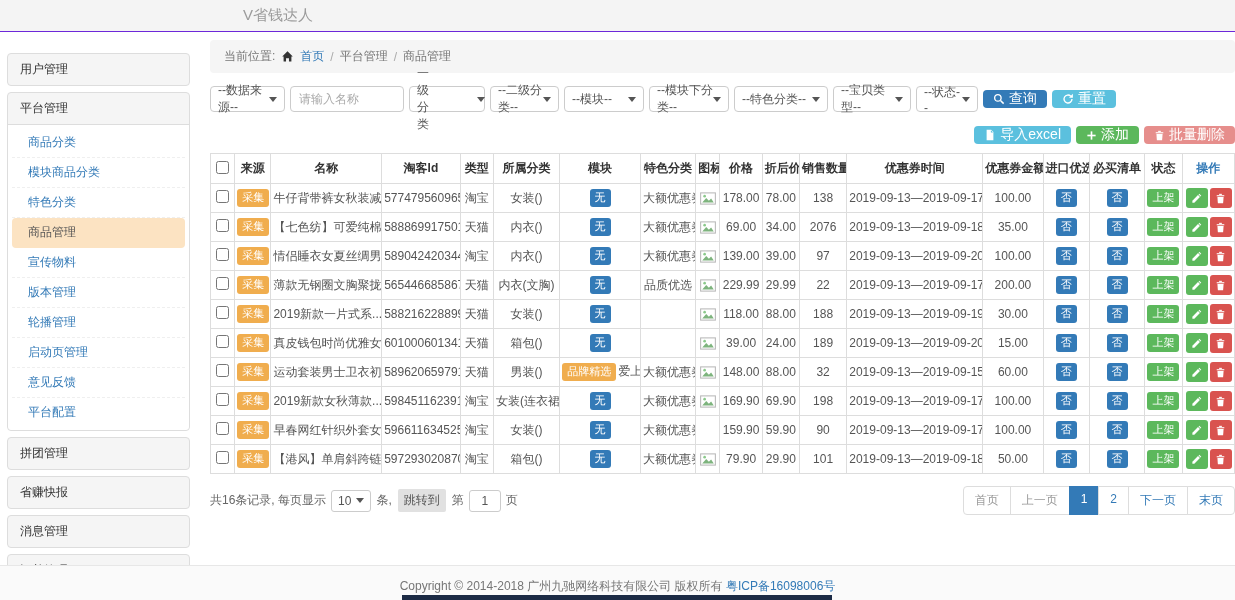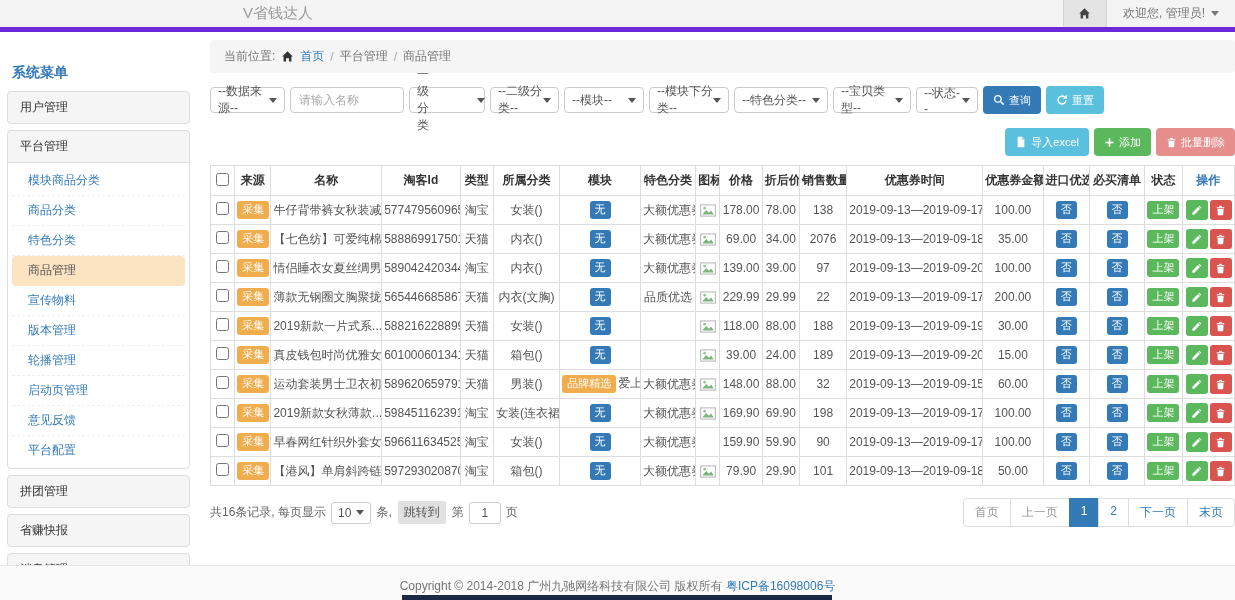--- a/index.html
+++ b/index.html
@@ -1,21 +1,21 @@
 <!DOCTYPE html>
 <html><head>
 <meta charset="utf-8">
 <style>
   * { box-sizing: border-box; margin: 0; padding: 0; }
   html,body { background:#fff; }
   body { font-family:"Liberation Sans","DejaVu Sans",sans-serif; font-size:12px; color:#333; }
   .screen { position:relative; width:1235px; height:600px; overflow:hidden; background:#fff; }
 
   
-  .top-header { height:32px; background:#f4f4f4; border-bottom:5px solid #6d28d9; display:flex; align-items:center; justify-content:space-between; }
+  .top-header { height:32px; background:#f4f4f4; border-bottom:1px solid #6d28d9; display:flex; align-items:center; justify-content:space-between; }
   .app-title { margin-left:243px; color:#9b9b9b; font-size:15px; }
   .header-right { display:flex; align-items:center; height:100%; }
   .home-box { width:44px; height:100%; background:#e4e4e4; border-left:1px solid #d5d5d5; border-right:1px solid #d5d5d5; display:flex; align-items:center; justify-content:center; color:#444; cursor:pointer; }
   .welcome { padding:0 16px; color:#777; display:flex; align-items:center; gap:6px; cursor:pointer; }
 
   
   .sidebar { position:absolute; left:7px; top:53px; width:183px; }
   .sb-title { color:#337ab7; font-weight:bold; font-size:14px; padding:11px 5px 9px; }
   .sb-panel { border:1px solid #ddd; border-radius:4px; background:#f5f5f5; margin-bottom:6px; }
   .sb-head { padding:7px 12px; font-size:12px; color:#333; cursor:pointer; }
@@ -30,21 +30,21 @@
   .breadcrumb { margin-top:8px; background:#f5f5f5; border-radius:4px; padding:8px 14px; color:#777; font-size:12px; display:flex; align-items:center; gap:6px; }
   .bc-home-icon { color:#333; display:inline-flex; }
   .bc-home { color:#337ab7; text-decoration:none; cursor:pointer; }
   .bc-sep { color:#aaa; }
 
   .filter-row { margin-top:13px; display:flex; gap:5px; align-items:center; }
   .f-select { height:26px; border:1px solid #ccc; border-radius:4px; background:#fff; display:flex; align-items:center; justify-content:space-between; padding:0 7px; color:#555; font-size:12px; cursor:pointer; flex-shrink:0; }
   .f-input { height:26px; border:1px solid #ccc; border-radius:4px; padding:0 8px; width:114px; font-size:12px; color:#555; font-family:inherit; }
   .f-input::placeholder { color:#aaa; }
 
-  .btn { height:28px; border:none; border-radius:4px; color:#fff; font-size:11px; display:inline-flex; align-items:center; gap:4px; padding:0 10px; cursor:pointer; font-family:inherit; }
+  .btn { height:18px; border:none; border-radius:4px; color:#fff; font-size:14px; display:inline-flex; align-items:center; gap:4px; padding:0 10px; cursor:pointer; font-family:inherit; }
   .btn .i { display:inline-flex; }
   .btn-primary { background:#337ab7; }
   .btn-info { background:#5bc0de; }
   .btn-success { background:#5cb85c; }
   .btn-danger { background:#d9534f; }
   .btn-dim { opacity:.65; }
 
   .toolbar { margin-top:14px; display:flex; justify-content:flex-end; gap:5px; }
 
   table.grid { margin-top:9px; width:100%; border-collapse:collapse; table-layout:fixed; font-size:12px; }
@@ -84,50 +84,32 @@
   .icp { color:#337ab7; text-decoration:none; cursor:pointer; }
   .bottom-bar { position:absolute; left:402px; bottom:0; width:430px; height:5px; background:#1c2b45; z-index:6; }
 </style>
 </head>
 <body>
 
 <div class="screen">
 
   <div class="top-header">
     <div class="app-title">V省钱达人</div>
-    <div class="header-right">
-      <div class="home-box">
-        <span class="icn" id="hdr-home-icon">
-            <svg viewBox="0 0 16 16" width="13" height="13">
-              <path fill="currentColor" d="M8 1.5 14.5 8h-1.7v6H9.8v-4H6.2v4H3.2V8H1.5Z"></path>
-            </svg>
-          </span>
-      </div>
-      <div class="welcome">
-        <span>欢迎您, 管理员!</span>
-        <span class="icn" id="hdr-caret-icon">
-            <svg viewBox="0 0 10 6" width="8" height="5">
-              <path d="M0 0h10L5 6Z" fill="currentColor"></path>
-            </svg>
-          </span>
-      </div>
-    </div>
   </div>
 
   <div class="sidebar">
-    <div class="sb-title">系统菜单</div>
     <div id="sb-groups">
         <div class="sb-panel">
           <div class="sb-head">用户管理</div>
         </div>
         <div class="sb-panel open">
           <div class="sb-head">平台管理</div>
           <div class="sb-list">
+            <a class="sb-child">商品分类</a>
             <a class="sb-child">模块商品分类</a>
-            <a class="sb-child">商品分类</a>
             <a class="sb-child">特色分类</a>
             <a class="sb-child active">商品管理</a>
             <a class="sb-child">宣传物料</a>
             <a class="sb-child">版本管理</a>
             <a class="sb-child">轮播管理</a>
             <a class="sb-child">启动页管理</a>
             <a class="sb-child">意见反馈</a>
             <a class="sb-child">平台配置</a>
           </div>
         </div>

